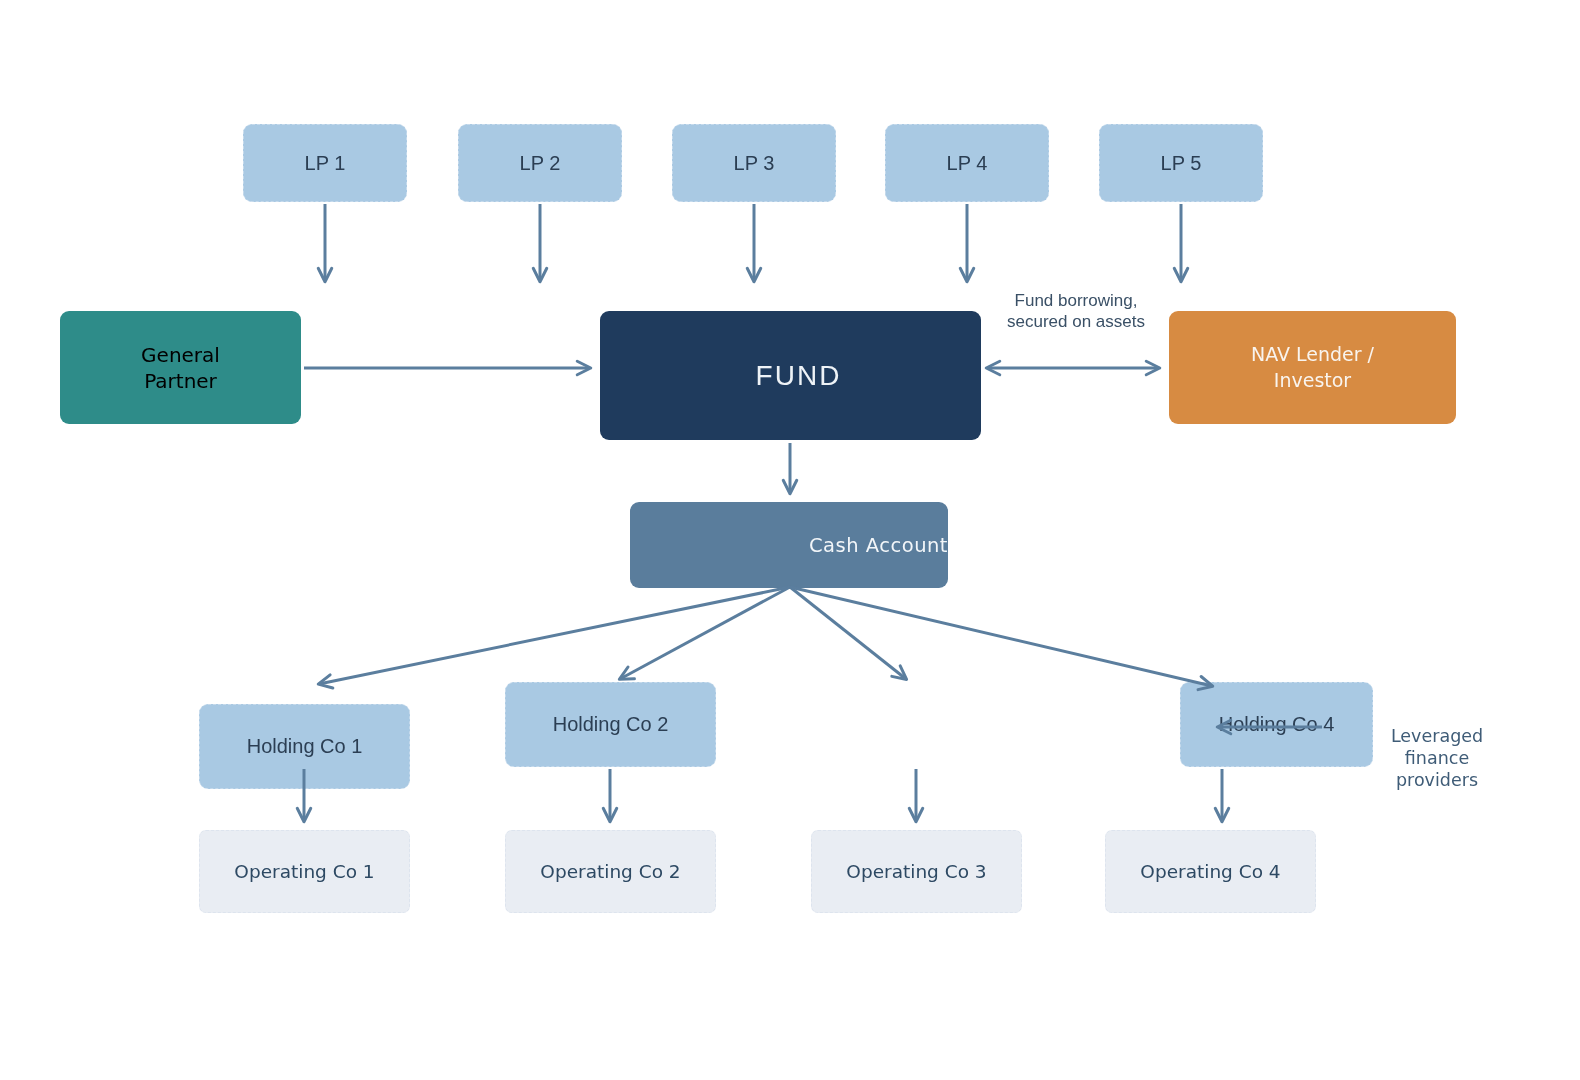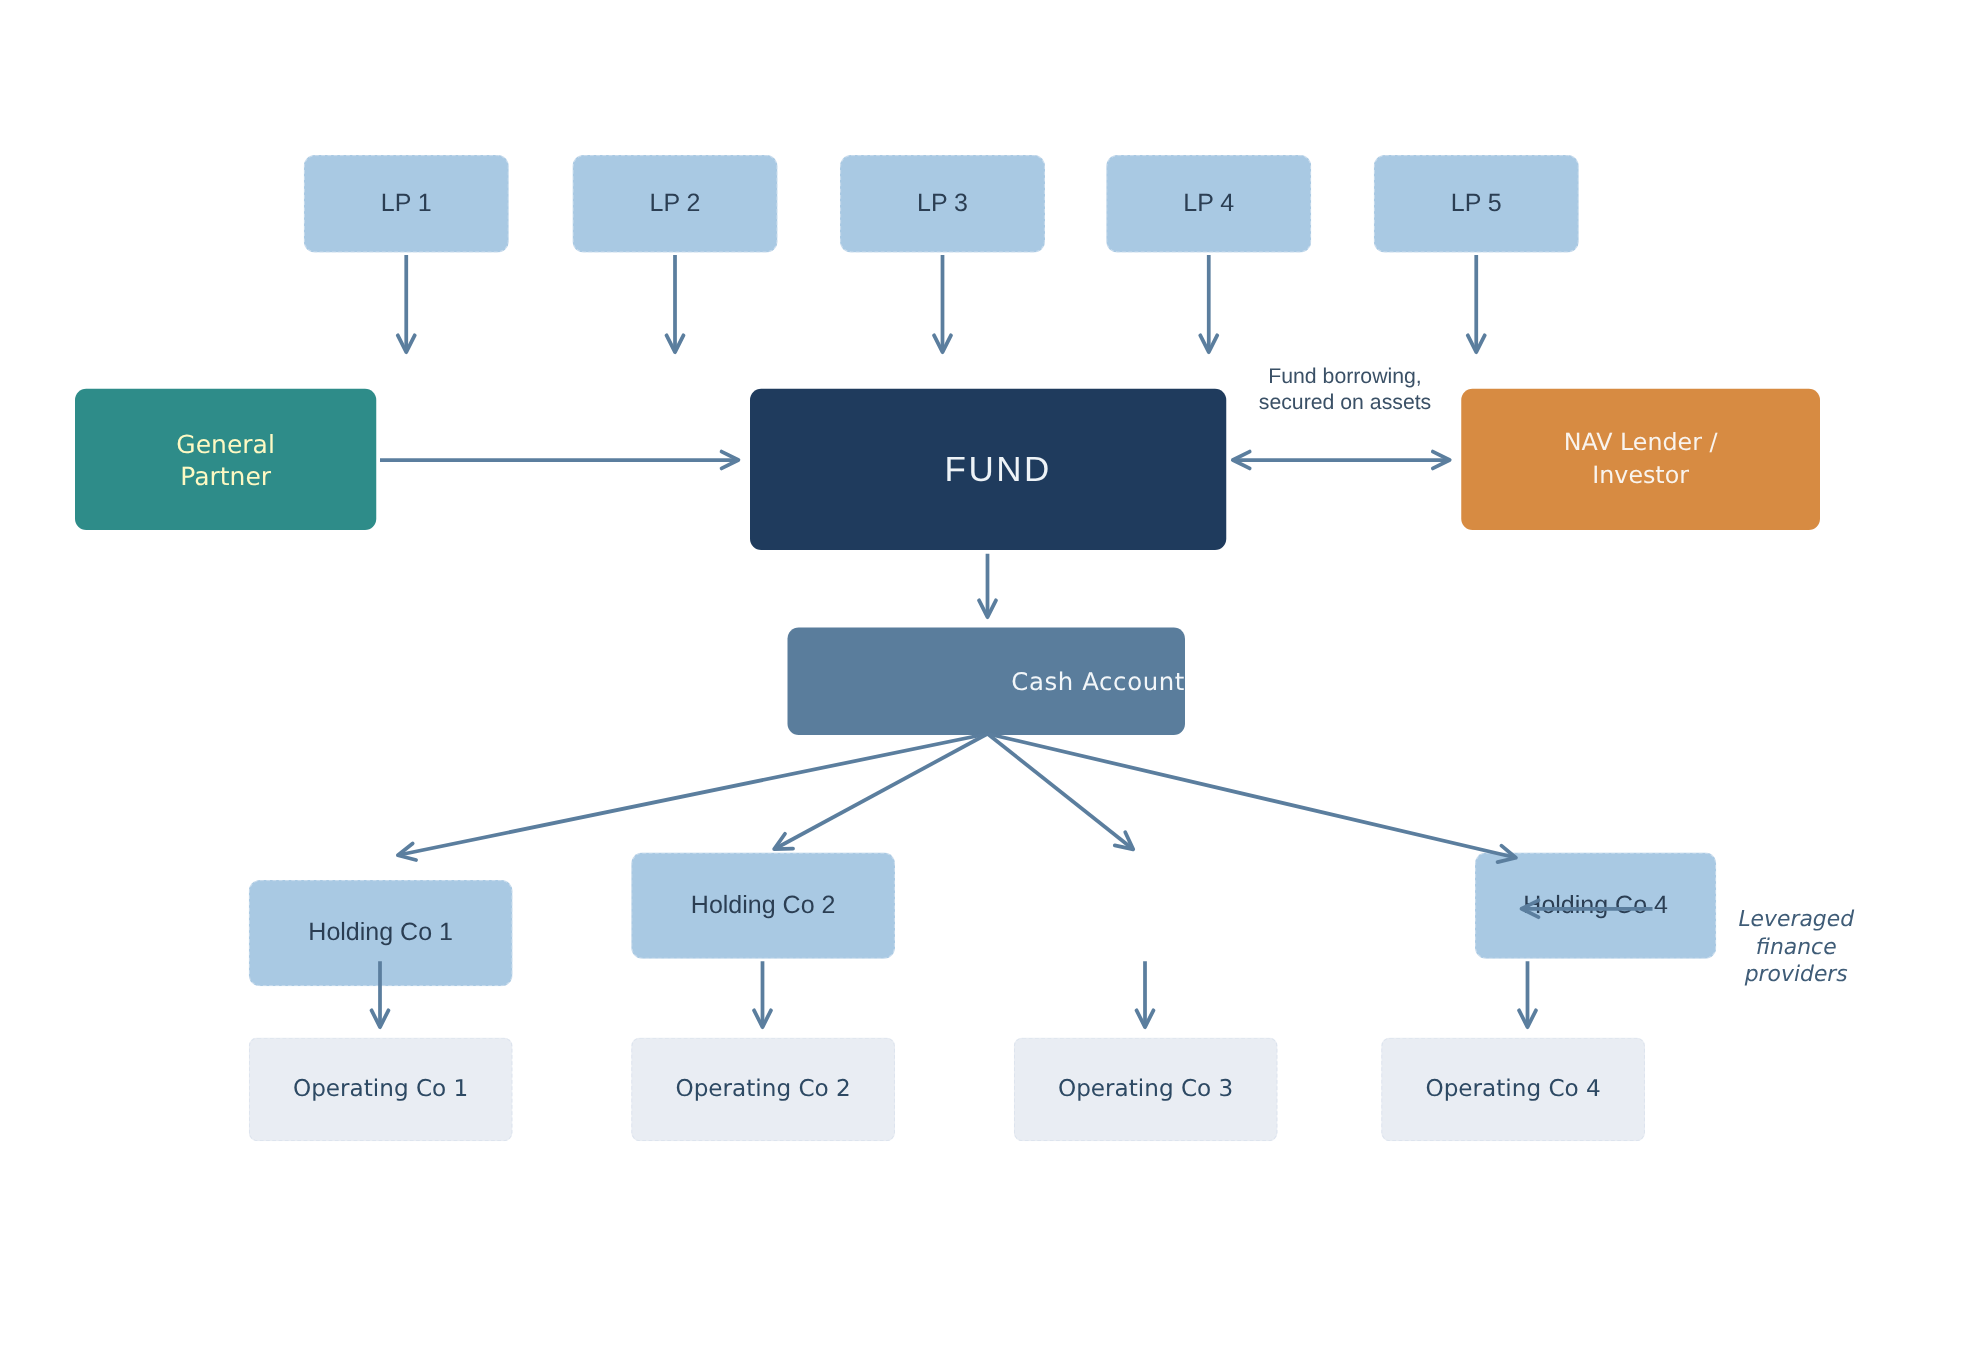--- a/index.html
+++ b/index.html
@@ -27,21 +27,21 @@
   }
   .node .label{display:block;}
   .light{
     background:#a9c9e3;
     border:1px dashed #c6daec;
     color:#2b3e53;
     font-family:"Liberation Sans", sans-serif;
     font-size:20px;
   }
   .gp{
-    background:#2e8c89;color:#fef9c3;
+    background:#2e8c89;color:#000000;
     font-size:20px;line-height:1.3;
   }
   .gp .label{max-width:110px;}
   .fund{
     background:#1f3b5d;color:#eef3f7;
     font-family:"Liberation Sans", sans-serif;
     font-size:28px;letter-spacing:2px;
   }
   .nav{
     background:#d78b42;color:#f9f4ee;
@@ -69,21 +69,20 @@
     color:#3a5066;
   }
   .anno-borrow{
     left:986px;top:290px;width:180px;
     font-family:"Liberation Sans", sans-serif;
     font-size:17px;line-height:1.26;
   }
   .anno-lev{
     left:1377px;top:725px;width:120px;
     font-family:"DejaVu Sans", sans-serif;
-    font-style:italic;
     font-size:17.5px;line-height:1.26;
     color:#3f5c77;
   }
 </style>
 </head>
 <body>
 
 <div class="canvas">
 
 

